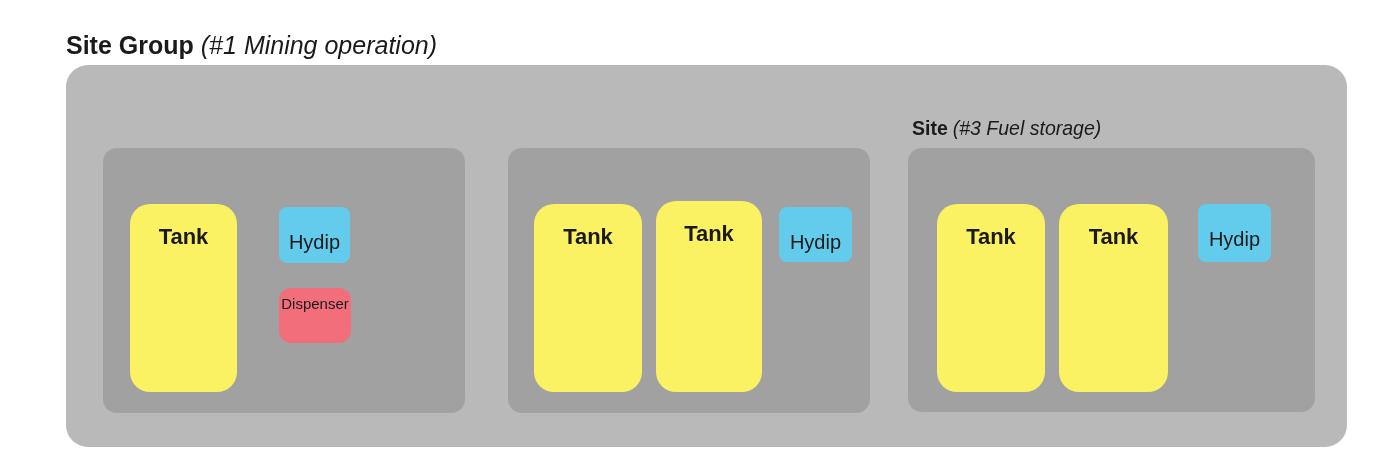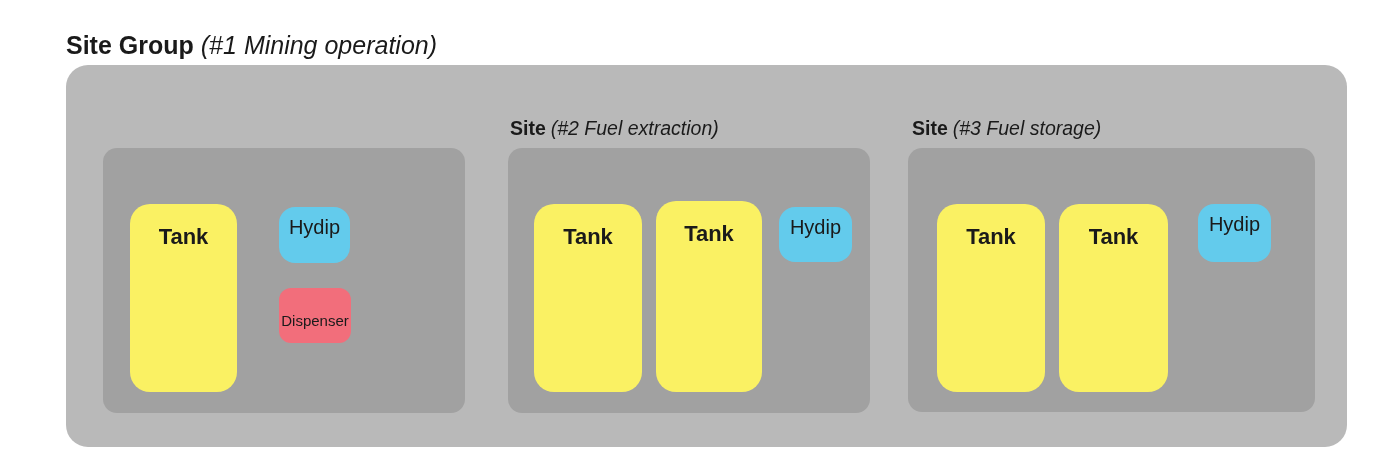--- a/index.html
+++ b/index.html
@@ -49,51 +49,48 @@
     box-sizing:border-box;
   }
   .tank{
     background:var(--tank-bg);
     border-radius:20px;
     font-weight:700;font-size:22px;
     padding-top:20px;
   }
   .hydip{
     background:var(--hydip-bg);
-    border-radius:16px;
+    border-radius:8px;
     font-weight:400;font-size:20px;
-    padding-top:9px;
+    padding-top:24px;
   }
   .dispenser{
     background:var(--dispenser-bg);
     border-radius:12px;
     font-weight:400;font-size:15px;
-    padding-top:24px;
+    padding-top:7px;
   }
 </style>
 </head>
 <body>
 
 <div class="canvas">
 
   <div class="diagram-title">
     <span class="b">Site Group</span><span class="i">(#1 Mining operation)</span>
   </div>
 
   <div class="group-box"></div>
 
   <div class="site-box" style="left:103px;width:362px;">
     <div class="node tank" style="left:27px;top:56px;width:107px;height:188px;">Tank</div>
     <div class="node hydip" style="left:176px;top:59px;width:71px;height:56px;">Hydip</div>
     <div class="node dispenser" style="left:176px;top:140px;width:72px;height:55px;">Dispenser</div>
   </div>
 
-  <div class="site-label" style="left:510px;">
-    <span class="b">Site</span><span class="i">(#2 Fuel extraction)</span>
-  </div>
   <div class="site-box" style="left:508px;width:362px;">
     <div class="node tank" style="left:26px;top:56px;width:108px;height:188px;">Tank</div>
     <div class="node tank" style="left:148px;top:53px;width:106px;height:191px;">Tank</div>
     <div class="node hydip" style="left:271px;top:59px;width:73px;height:55px;">Hydip</div>
   </div>
 
   <div class="site-label" style="left:912px;">
     <span class="b">Site</span><span class="i">(#3 Fuel storage)</span>
   </div>
   <div class="site-box" style="left:908px;width:407px;height:264px;">

